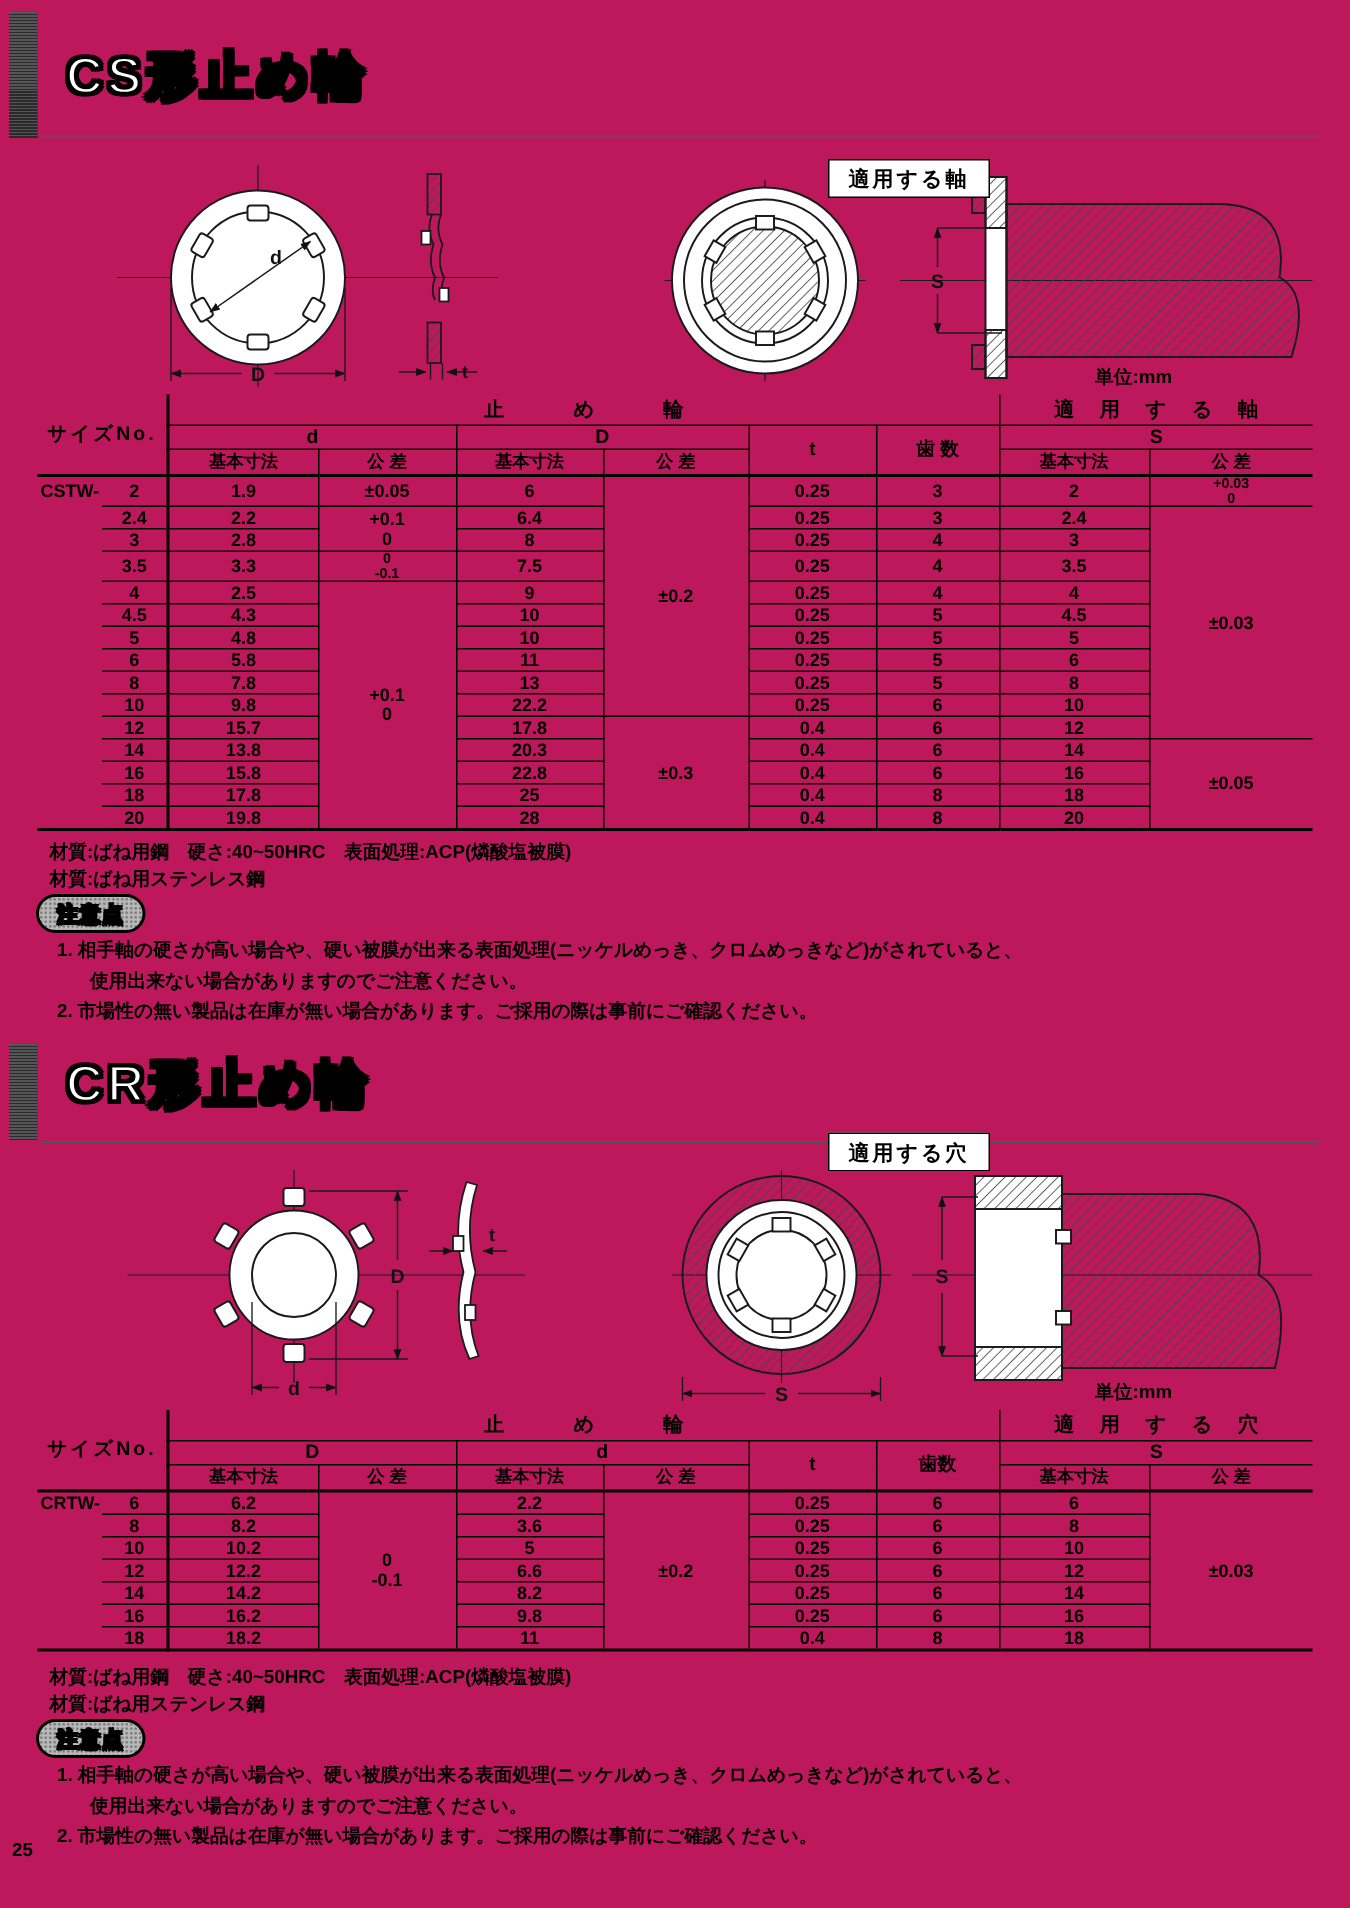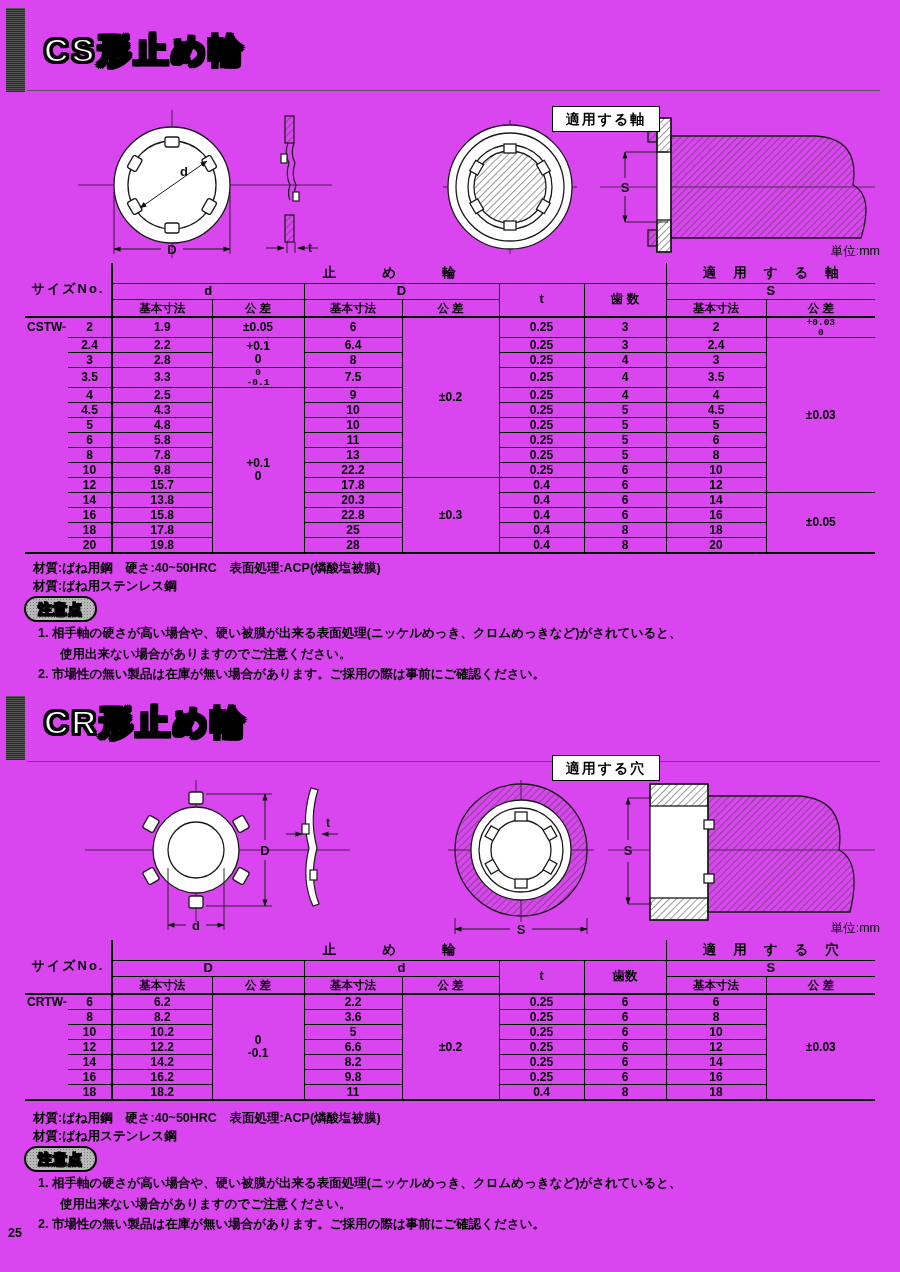--- a/index.html
+++ b/index.html
@@ -1,29 +1,29 @@
 <!DOCTYPE html>
 <html><head>
 <meta charset="utf-8">
 <style>
   html,body{margin:0;padding:0;background:#e8e8e8;}
-  #page{position:relative;width:900px;height:1272px;background:#d946ef;overflow:hidden;
+  #page{position:relative;width:900px;height:1272px;background:#be185d;overflow:hidden;
         font-family:"Liberation Sans","DejaVu Sans",sans-serif;color:#000;}
   
   .side-bar{position:absolute;width:19px;background:#3c3c3c;
     background-image:repeating-linear-gradient(0deg,#2a2a2a 0 1px,#555 1px 2px),
                      repeating-linear-gradient(90deg,#333 0 2px,#4a4a4a 2px 4px);}
   .sec-title{position:absolute;font-size:34px;font-weight:bold;color:#fff;letter-spacing:3px;
     -webkit-text-stroke:2.2px #000;
     text-shadow:-2px -2px 0 #000,2px -2px 0 #000,-2px 2px 0 #000,2px 2px 0 #000,
                  0 -2px 0 #000,0 2px 0 #000,-2px 0 0 #000,2px 0 0 #000;}
   .rule{position:absolute;border-top:1.5px solid #555;width:853px;}
   .apply-box{position:absolute;width:106px;height:24px;border:1.6px solid #000;background:#fff;
     font-size:14px;font-weight:bold;text-align:center;line-height:24px;letter-spacing:2px;}
-  .unit{position:absolute;left:730px;width:150px;text-align:right;font-size:12.5px;font-weight:normal;}
+  .unit{position:absolute;left:730px;width:150px;text-align:left;font-size:12.5px;font-weight:bold;}
   .svgwrap{position:absolute;}
   
   table.dtable{position:absolute;border-collapse:collapse;table-layout:fixed;width:850px;}
   .dtable td{border:1px solid #000;text-align:center;vertical-align:middle;font-weight:bold;
     font-size:12px;line-height:1.08;padding:0;height:14px;white-space:pre-line;overflow:hidden;}
   .dtable tr.hr1 td{height:20px}
   .dtable tr.hr2 td{height:15px}
   .dtable tr.hr3 td{height:16px}
   td.h-size{border:0;border-right:2px solid #000;font-size:13px;letter-spacing:2px;}
   td.h-ring{border:0;border-bottom:1px solid #000;font-size:13.5px;letter-spacing:46px;padding-left:46px;}
@@ -32,21 +32,21 @@
   td.h-g.edge{border-right:0;}
   td.h-mid{border:1px solid #000;font-size:12.5px;}
   td.h-sub{border:1px solid #000;font-size:11.5px;}
   td.h-sub.edge{border-right:0;}
   td.pref{border:0;text-align:left;padding-left:2px;font-size:12px;}
   td.num{border-left:0;border-right:2px solid #000;}
   td.edge{border-right:0;}
   tr.first td{border-top:2px solid #000;}
   tr.last td{border-bottom:2px solid #000;}
   td.bot2{border-bottom:2px solid #000;}
-  td.tolsm{font-size:9.5px;line-height:1.0;font-family:Liberation Mono, monospace;}
+  td.tolsm{font-size:9.5px;line-height:1.0;}
   
   .note{position:absolute;font-size:12.5px;font-weight:bold;white-space:pre;}
   .caution-badge{position:absolute;height:20px;line-height:20px;padding:1px 12px;border:2px solid #000;
     border-radius:13px;background-color:#b9b9b9;
     background-image:radial-gradient(#7a7a7a 0.8px,transparent 0.9px);background-size:3px 3px;
     font-size:14px;font-weight:bold;color:#fff;letter-spacing:1px;-webkit-text-stroke:1px #000;
     text-shadow:-1px -1px 0 #000,1px -1px 0 #000,-1px 1px 0 #000,1px 1px 0 #000;}
   .pageno{position:absolute;font-size:12.5px;font-weight:bold;}
   svg text{font-family:"Liberation Sans","DejaVu Sans",sans-serif;font-weight:bold;fill:#111;}
 </style>

